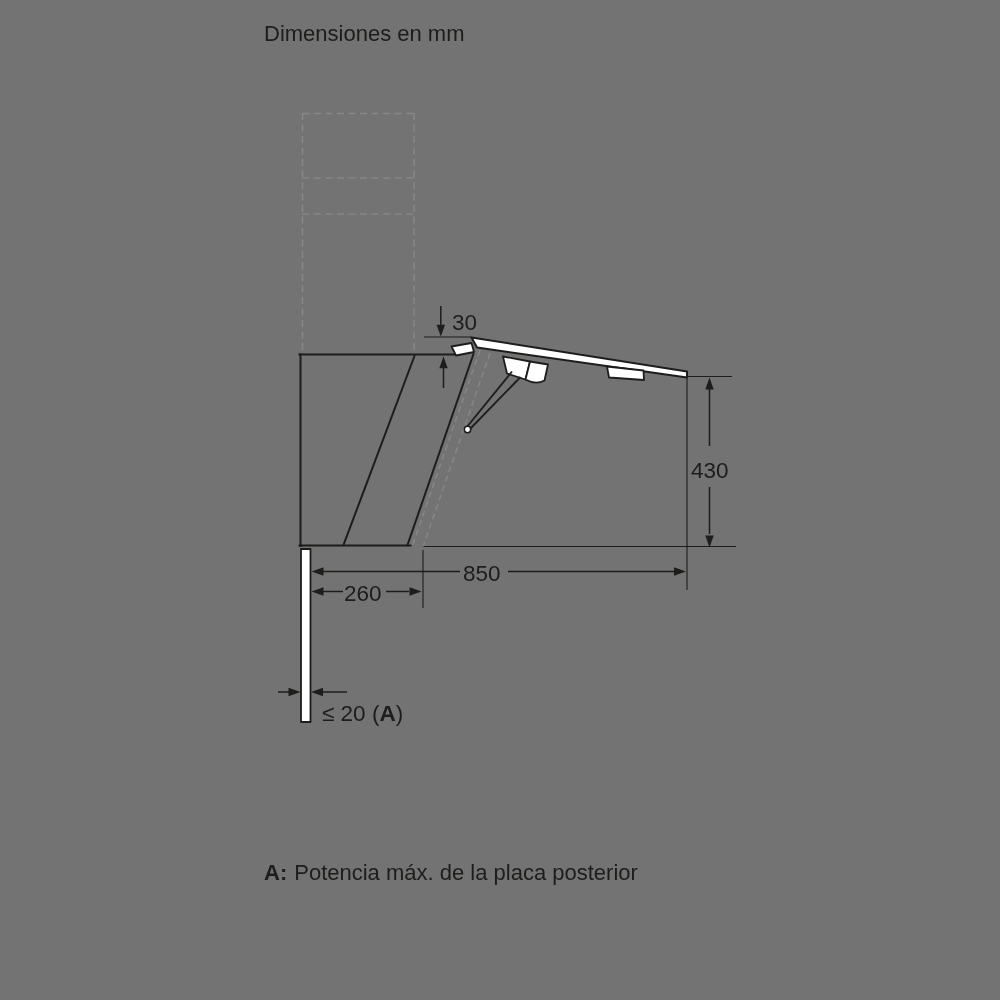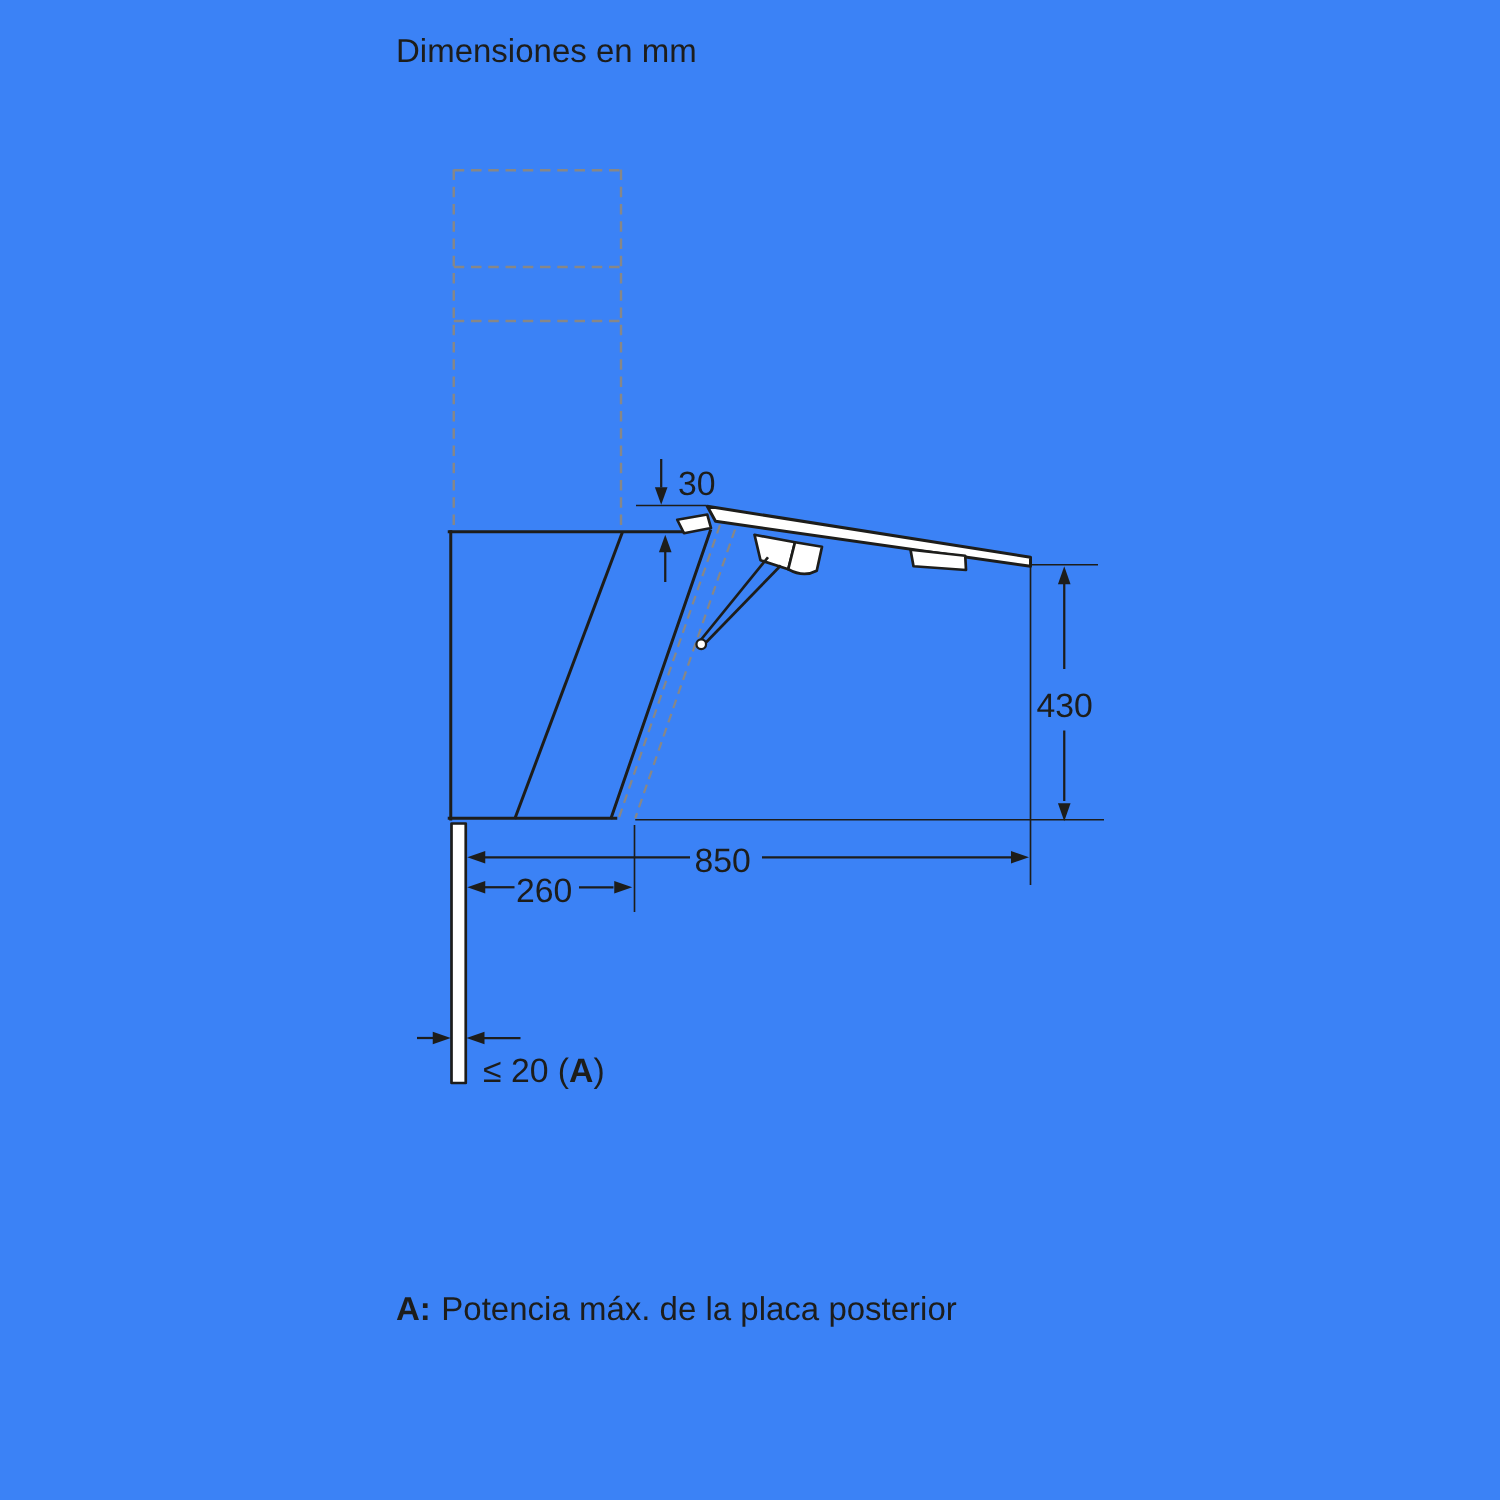--- a/index.html
+++ b/index.html
@@ -7,21 +7,21 @@
     padding: 0;
     background: #ffffff;
     width: 1000px;
     height: 1000px;
     font-family: "Liberation Sans", sans-serif;
   }
   .canvas {
     position: relative;
     width: 1000px;
     height: 1000px;
-    background: #3b82f6;
+    background: #737373;
     overflow: hidden;
   }
   svg text {
     fill: #1d1d1b;
     font-family: "Liberation Sans", sans-serif;
   }
   .dim-label { font-size: 22.5px; }
   .title-label { font-size: 22px; }
   .note-label { font-size: 22px; }
   .bold { font-weight: 700; }

